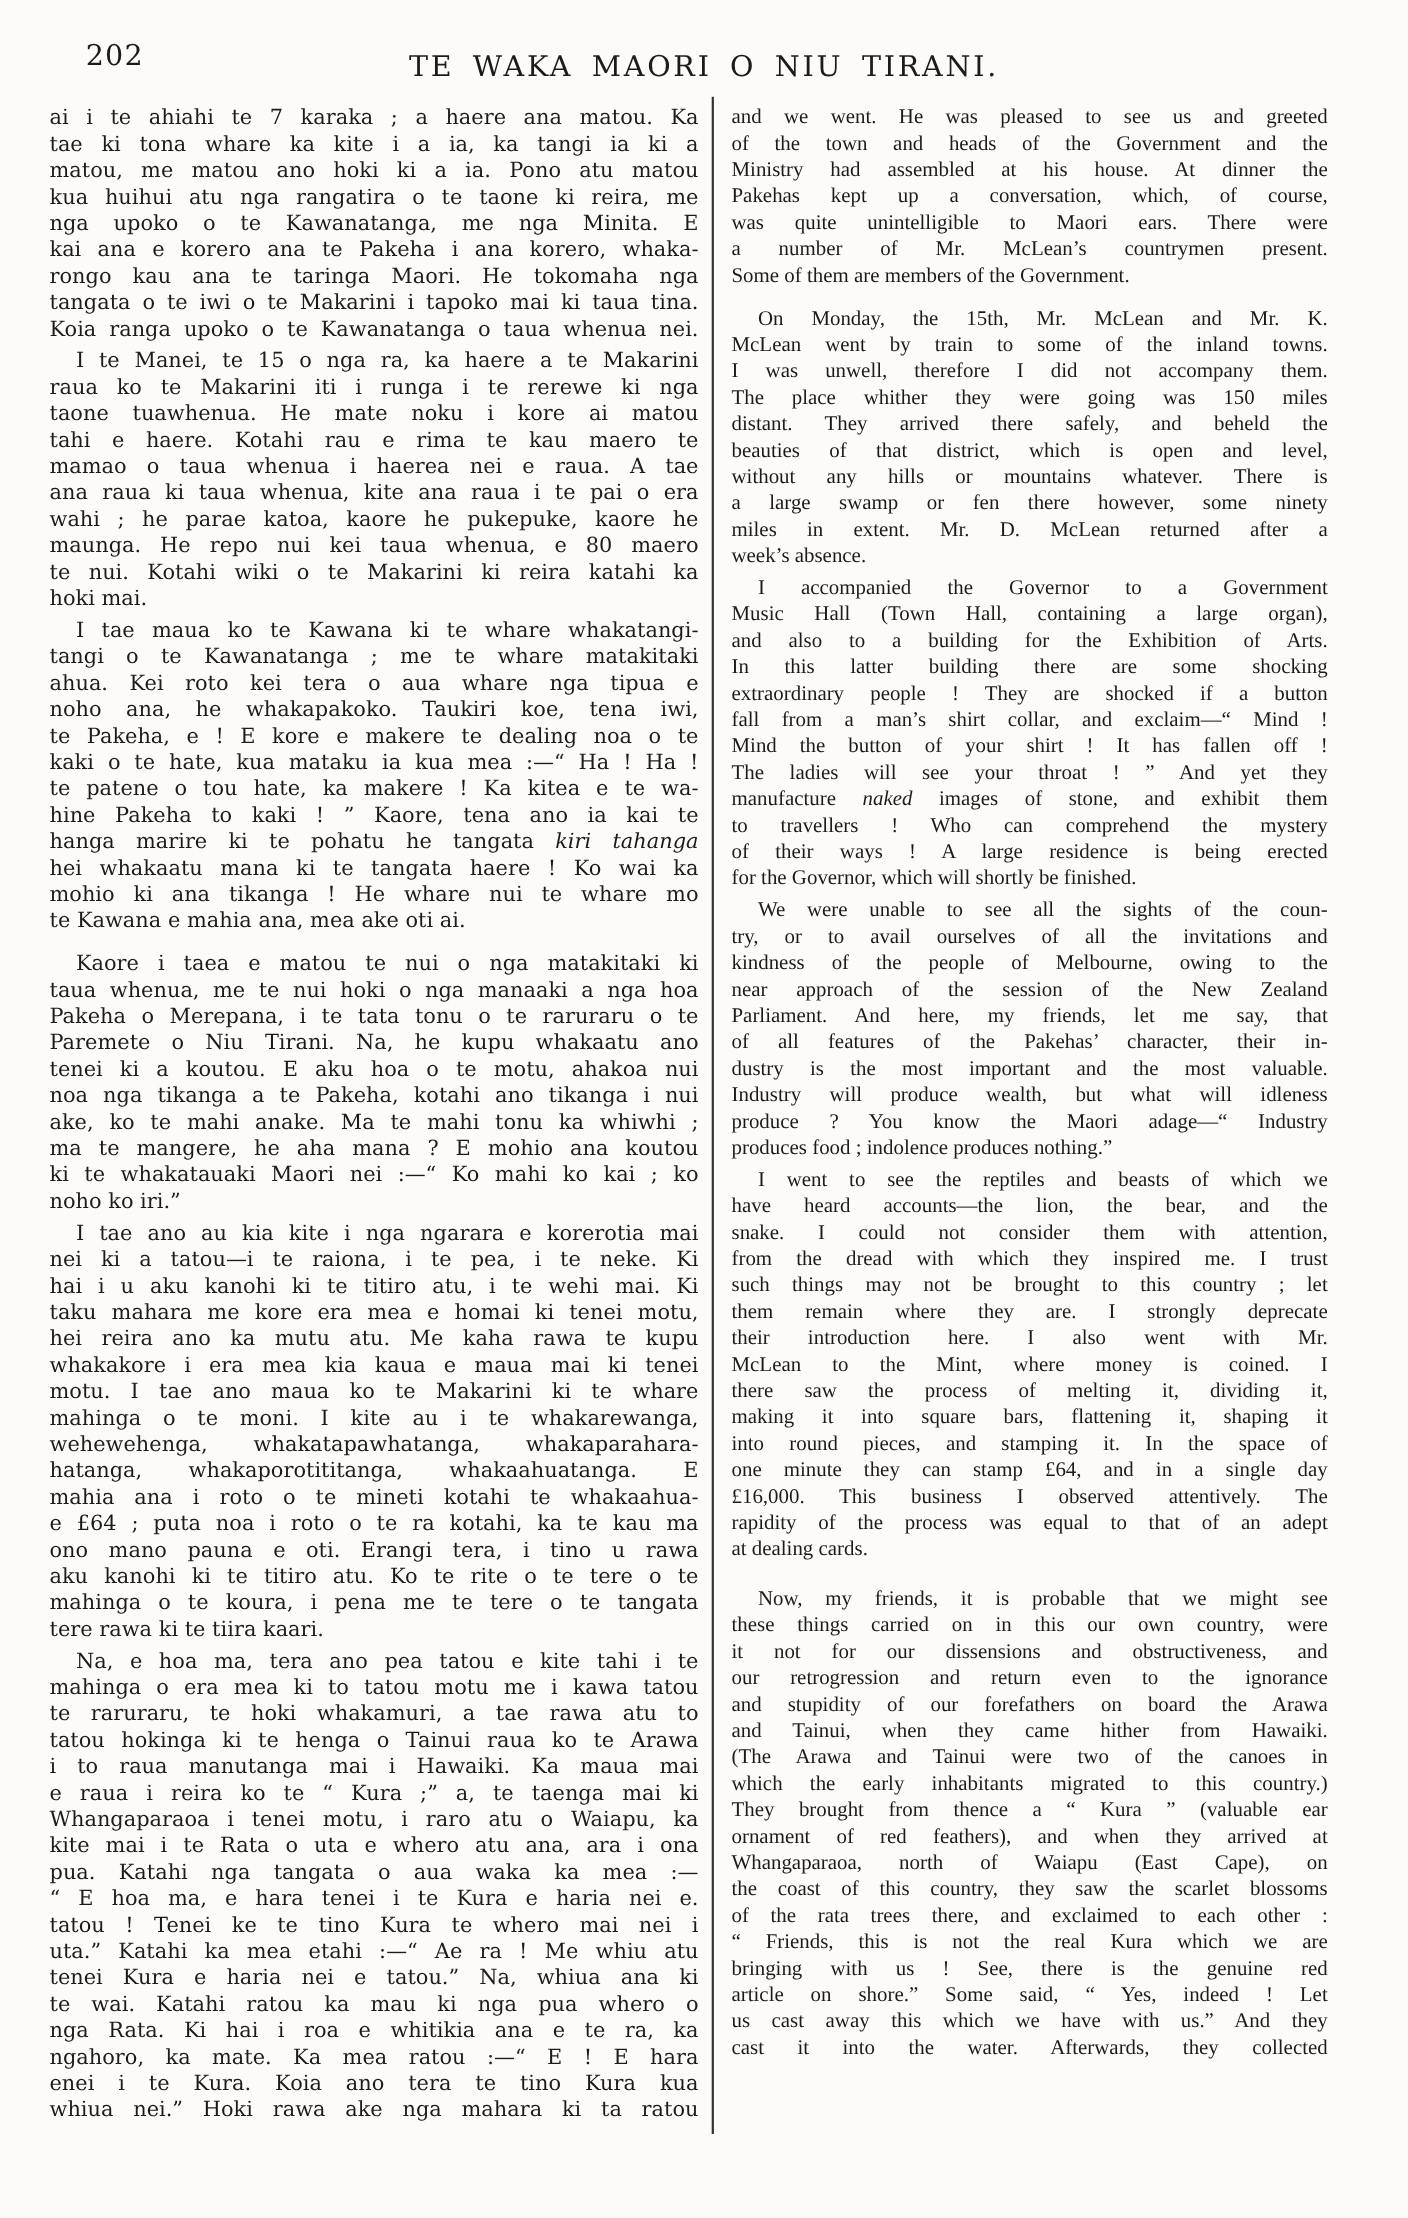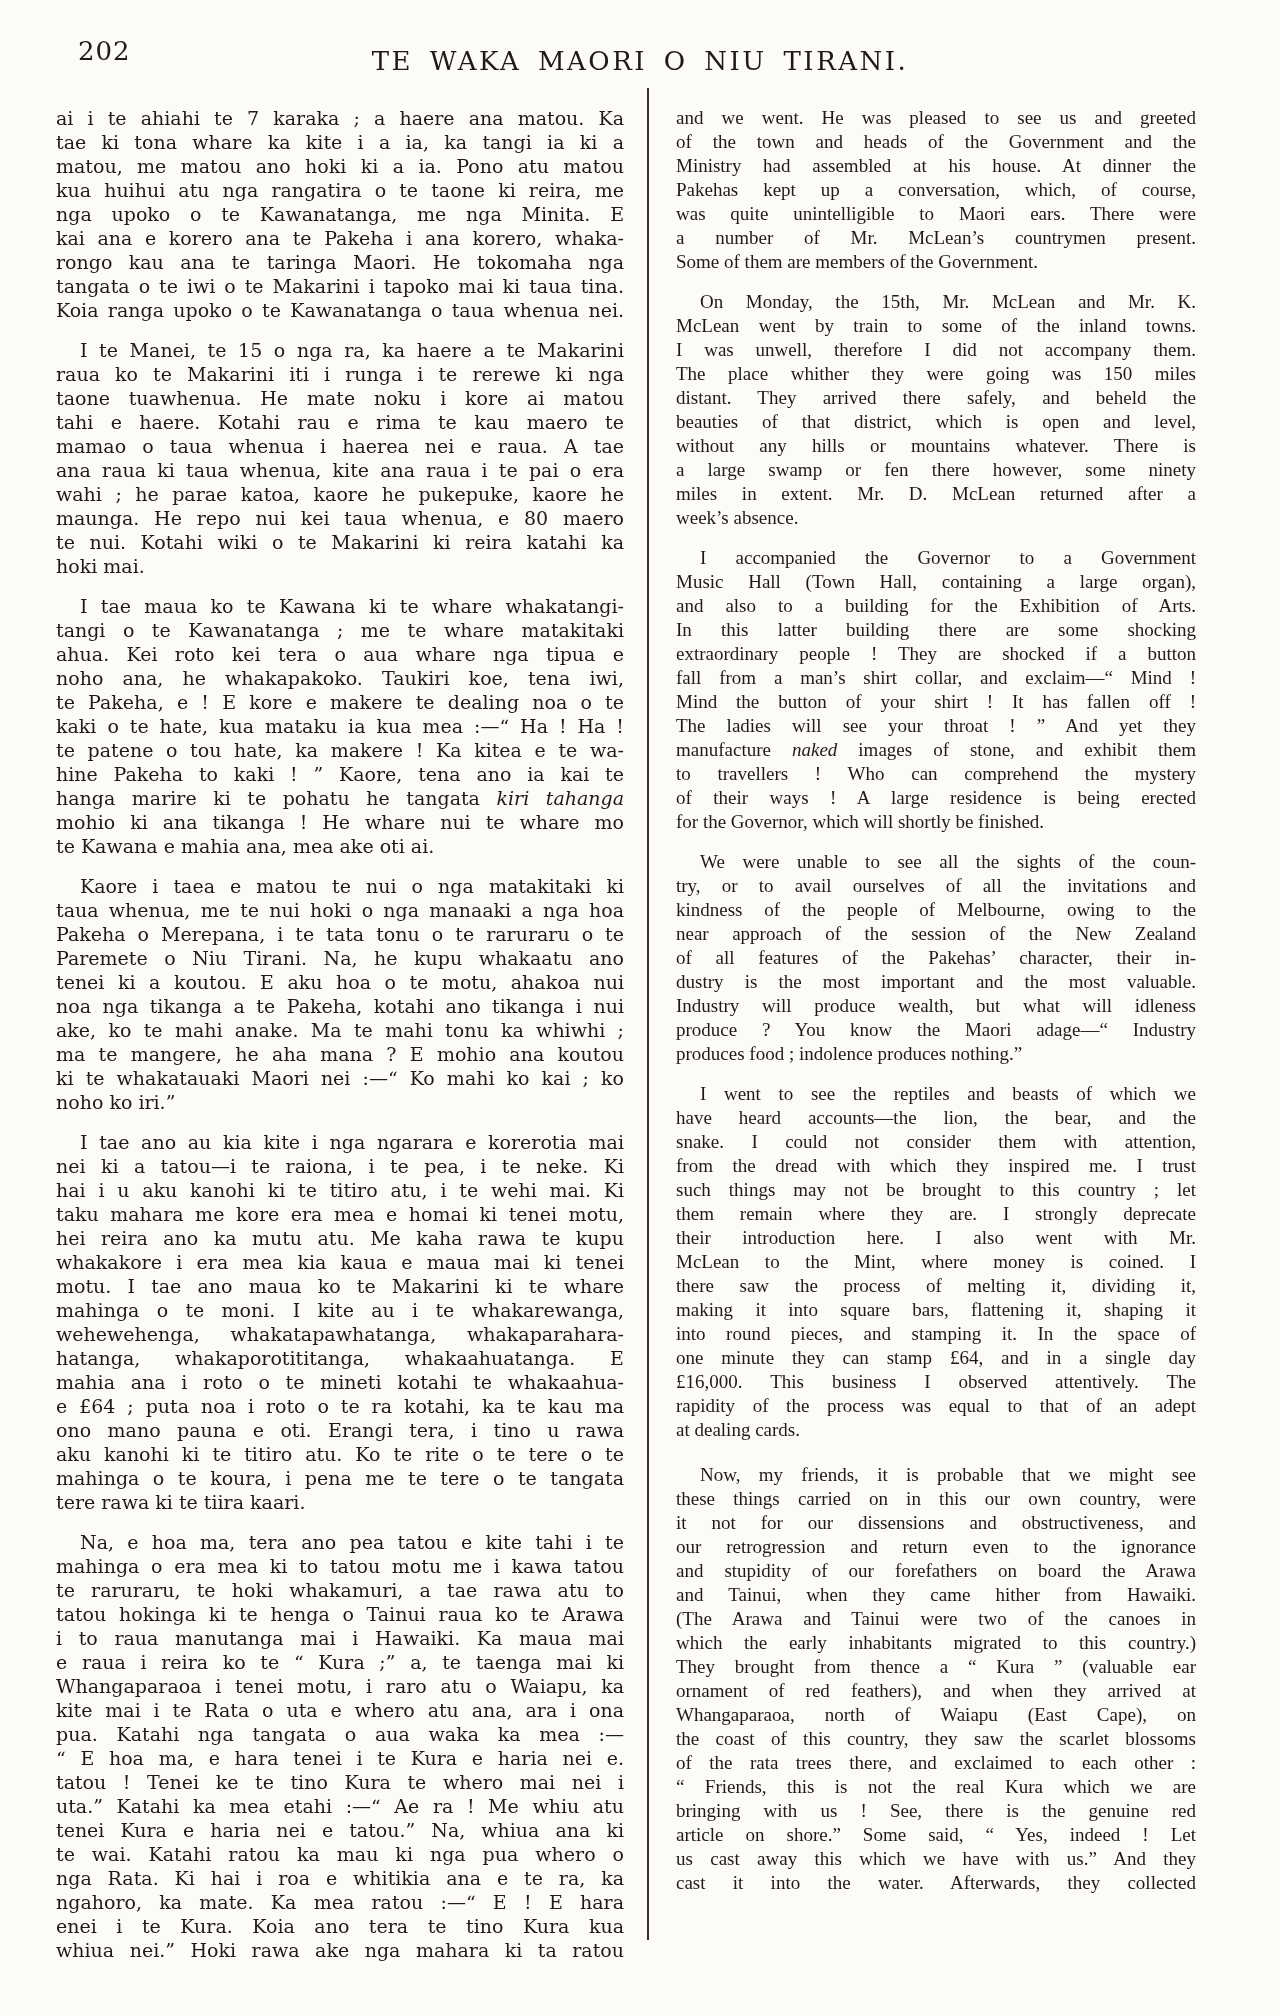--- a/index.html
+++ b/index.html
@@ -40,21 +40,21 @@
   .col-left  { left: 40px;  width: 600px; }
   .col-right { left: 660px; width: 552px; font-family: Liberation Serif, serif; }
   .divider {
     position: absolute;
     left: 647px;
     top: 88px;
     width: 2px;
     height: 1852px;
     background: #35302a;
   }
-  .para { margin: 16px; }
+  .para { margin: 5px; }
   .para.gap-small { margin-top: 15px; }
   .para.gap-large { margin-top: 21px; }
   .line {
     font-size: 19px;
     line-height: 24px;
     text-align: justify;
     text-align-last: justify;
     -moz-text-align-last: justify;
     height: 24px;
     overflow: visible;
@@ -96,20 +96,21 @@
     <div class="para">
       <div class="line indent">I tae maua ko te Kawana ki te whare whakatangi-</div>
       <div class="line">tangi o te Kawanatanga ; me te whare matakitaki</div>
       <div class="line">ahua.  Kei roto kei tera o aua whare nga tipua e</div>
       <div class="line">noho ana, he whakapakoko.  Taukiri koe, tena iwi,</div>
       <div class="line">te Pakeha, e !  E kore e makere te dealing noa o te</div>
       <div class="line">kaki o te hate, kua mataku ia kua mea :—“ Ha ! Ha !</div>
       <div class="line">te patene o tou hate, ka makere !  Ka kitea e te wa-</div>
       <div class="line">hine Pakeha to kaki ! ”  Kaore, tena ano ia kai te</div>
       <div class="line">hanga marire ki te pohatu he tangata <i>kiri tahanga</i></div>
+      <div class="line">hei whakaatu mana ki te tangata haere !  Ko wai ka</div>
       <div class="line">mohio ki ana tikanga !  He whare nui te whare mo</div>
       <div class="line endline">te Kawana e mahia ana, mea ake oti ai.</div>
     </div>
     <div class="para gap-small">
       <div class="line indent">Kaore i taea e matou te nui o nga matakitaki ki</div>
       <div class="line">taua whenua, me te nui hoki o nga manaaki a nga hoa</div>
       <div class="line">Pakeha o Merepana, i te tata tonu o te raruraru o te</div>
       <div class="line">Paremete o Niu Tirani.  Na, he kupu whakaatu ano</div>
       <div class="line">tenei ki a koutou.  E aku hoa o te motu, ahakoa nui</div>
       <div class="line">noa nga tikanga a te Pakeha, kotahi ano tikanga i nui</div>
@@ -192,20 +193,21 @@
       <div class="line">manufacture <i>naked</i> images of stone, and exhibit them</div>
       <div class="line">to travellers !  Who can comprehend the mystery</div>
       <div class="line">of their ways !  A large residence is being erected</div>
       <div class="line endline">for the Governor, which will shortly be finished.</div>
     </div>
     <div class="para">
       <div class="line indent">We were unable to see all the sights of the coun-</div>
       <div class="line">try, or to avail ourselves of all the invitations and</div>
       <div class="line">kindness of the people of Melbourne, owing to the</div>
       <div class="line">near approach of the session of the New Zealand</div>
+      <div class="line">Parliament.  And here, my friends, let me say, that</div>
       <div class="line">of all features of the Pakehas’ character, their in-</div>
       <div class="line">dustry is the most important and the most valuable.</div>
       <div class="line">Industry will produce wealth, but what will idleness</div>
       <div class="line">produce ?  You know the Maori adage—“ Industry</div>
       <div class="line endline">produces food ; indolence produces nothing.”</div>
     </div>
     <div class="para">
       <div class="line indent">I went to see the reptiles and beasts of which we</div>
       <div class="line">have heard accounts—the lion, the bear, and the</div>
       <div class="line">snake.  I could not consider them with attention,</div>

